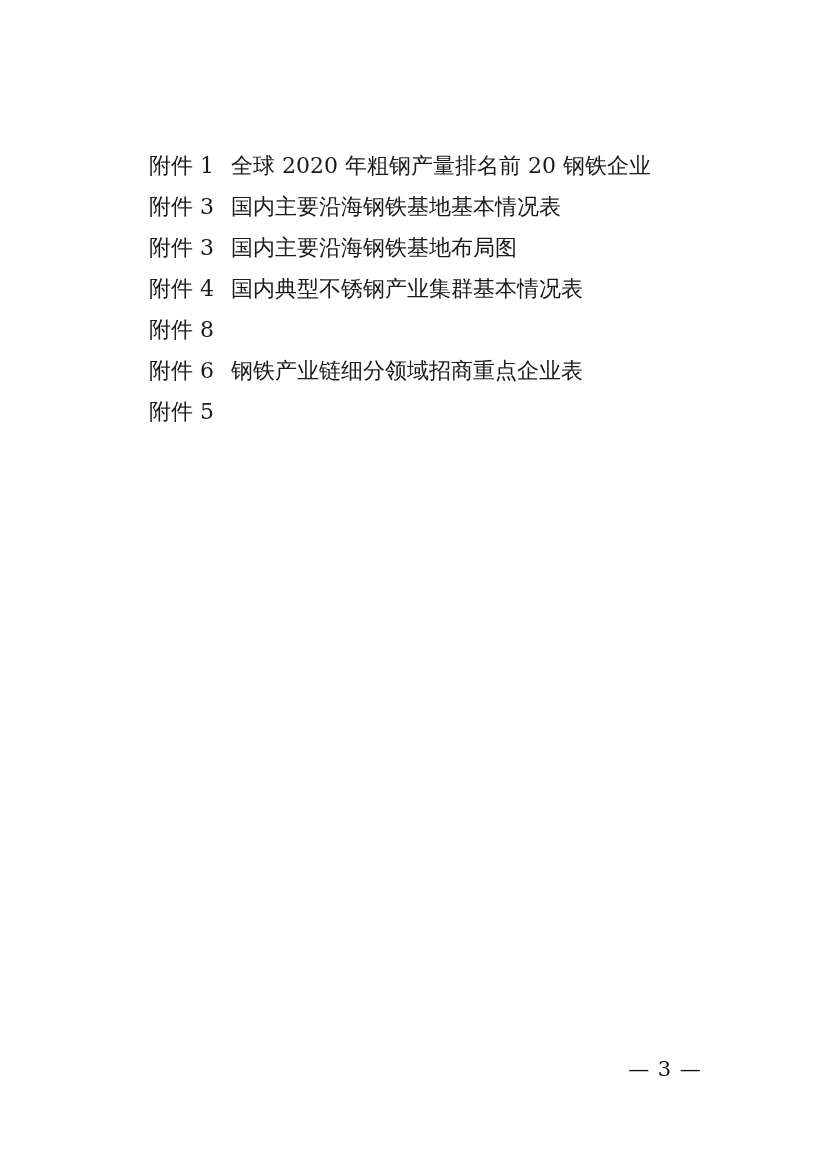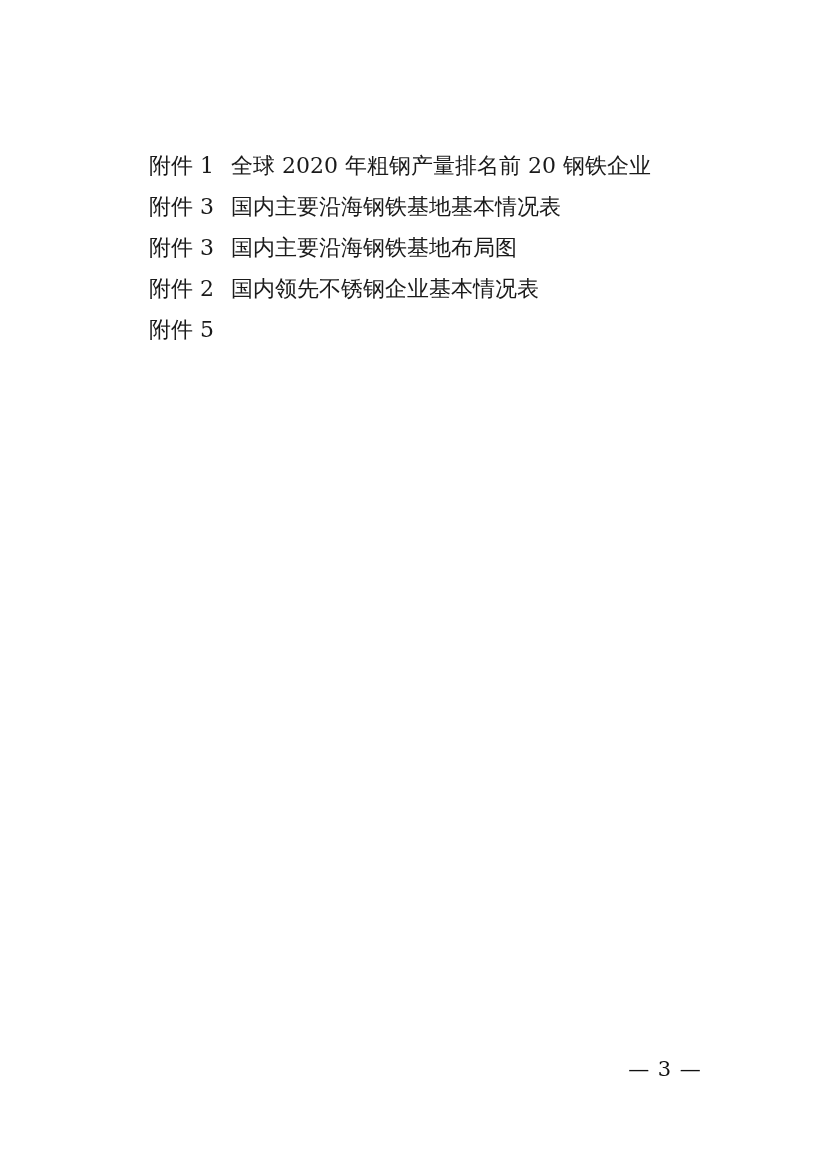--- a/index.html
+++ b/index.html
@@ -65,26 +65,33 @@
     <div class="attachment-row">
       <span class="att-label">附件 3</span>
       <span class="att-title">国内主要沿海钢铁基地基本情况表</span>
     </div>
 
     <div class="attachment-row">
       <span class="att-label">附件 3</span>
       <span class="att-title">国内主要沿海钢铁基地布局图</span>
     </div>
 
+    <div class="attachment-row">
+      <span class="att-label">附件 4</span>
+      <span class="att-title">国内典型不锈钢产业集群基本情况表</span>
+    </div>
 
     <div class="attachment-row">
-      <span class="att-label">附件 2</span>
-      <span class="att-title">国内领先不锈钢企业基本情况表</span>
+      <span class="att-label">附件 8</span>
     </div>
 
+    <div class="attachment-row">
+      <span class="att-label">附件 6</span>
+      <span class="att-title">钢铁产业链细分领域招商重点企业表</span>
+    </div>
 
     <div class="attachment-row">
       <span class="att-label">附件 5</span>
     </div>
 
 
   </div>
 
   <div class="page-footer">
     <span>— 3 —</span>

